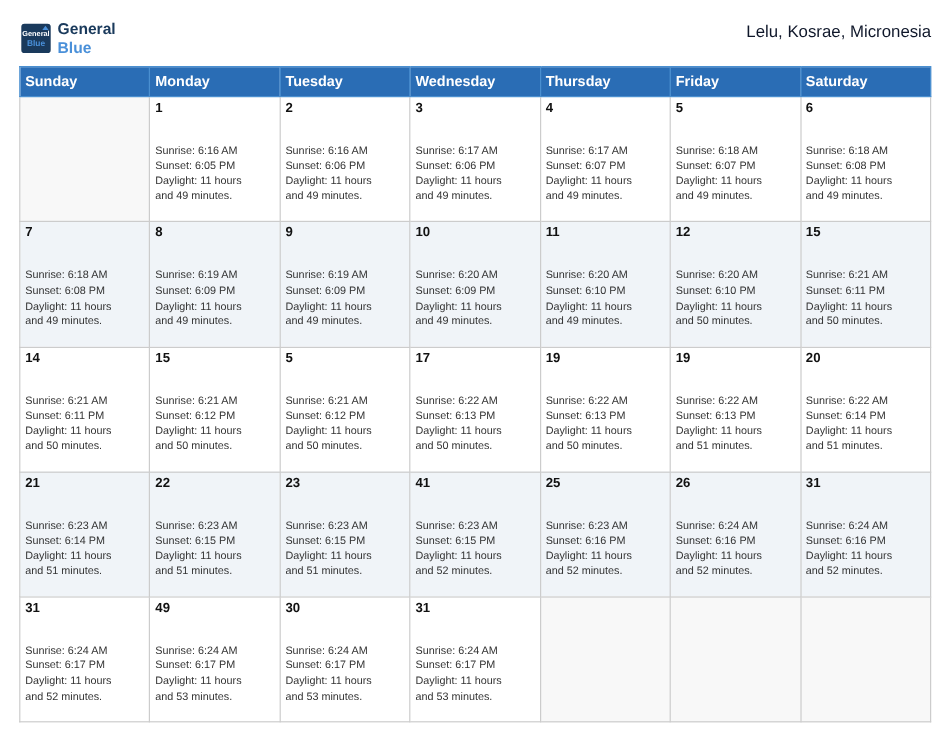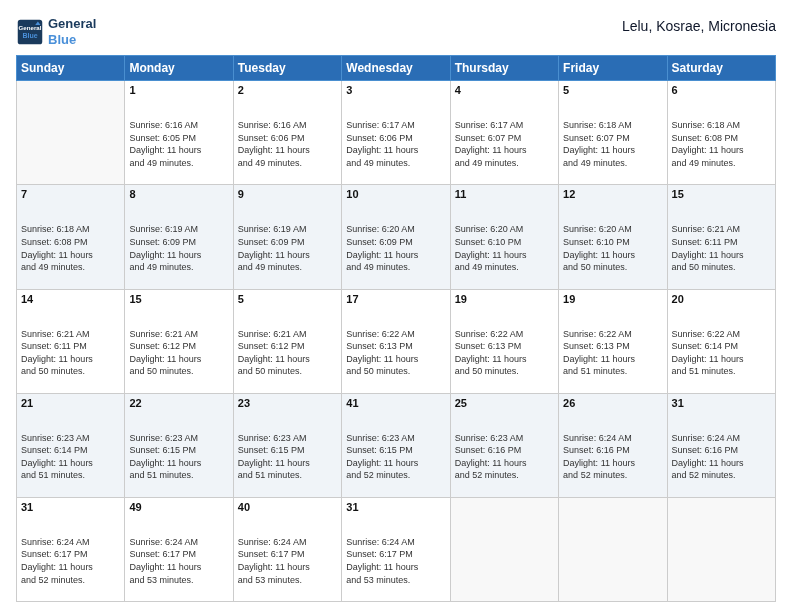--- a/index.html
+++ b/index.html
@@ -332,21 +332,21 @@
 and 52 minutes.</div>
           </td>
           <td>
             <div class="day-num">49</div>
             <div class="day-info" style="white-space: pre-line;">Sunrise: 6:24 AM
 Sunset: 6:17 PM
 Daylight: 11 hours
 and 53 minutes.</div>
           </td>
           <td>
-            <div class="day-num">40</div>
+            <div class="day-num">30</div>
             <div class="day-info" style="white-space: pre-line;">Sunrise: 6:24 AM
 Sunset: 6:17 PM
 Daylight: 11 hours
 and 53 minutes.</div>
           </td>
           <td>
             <div class="day-num">31</div>
             <div class="day-info" style="white-space: pre-line;">Sunrise: 6:24 AM
 Sunset: 6:17 PM
 Daylight: 11 hours

